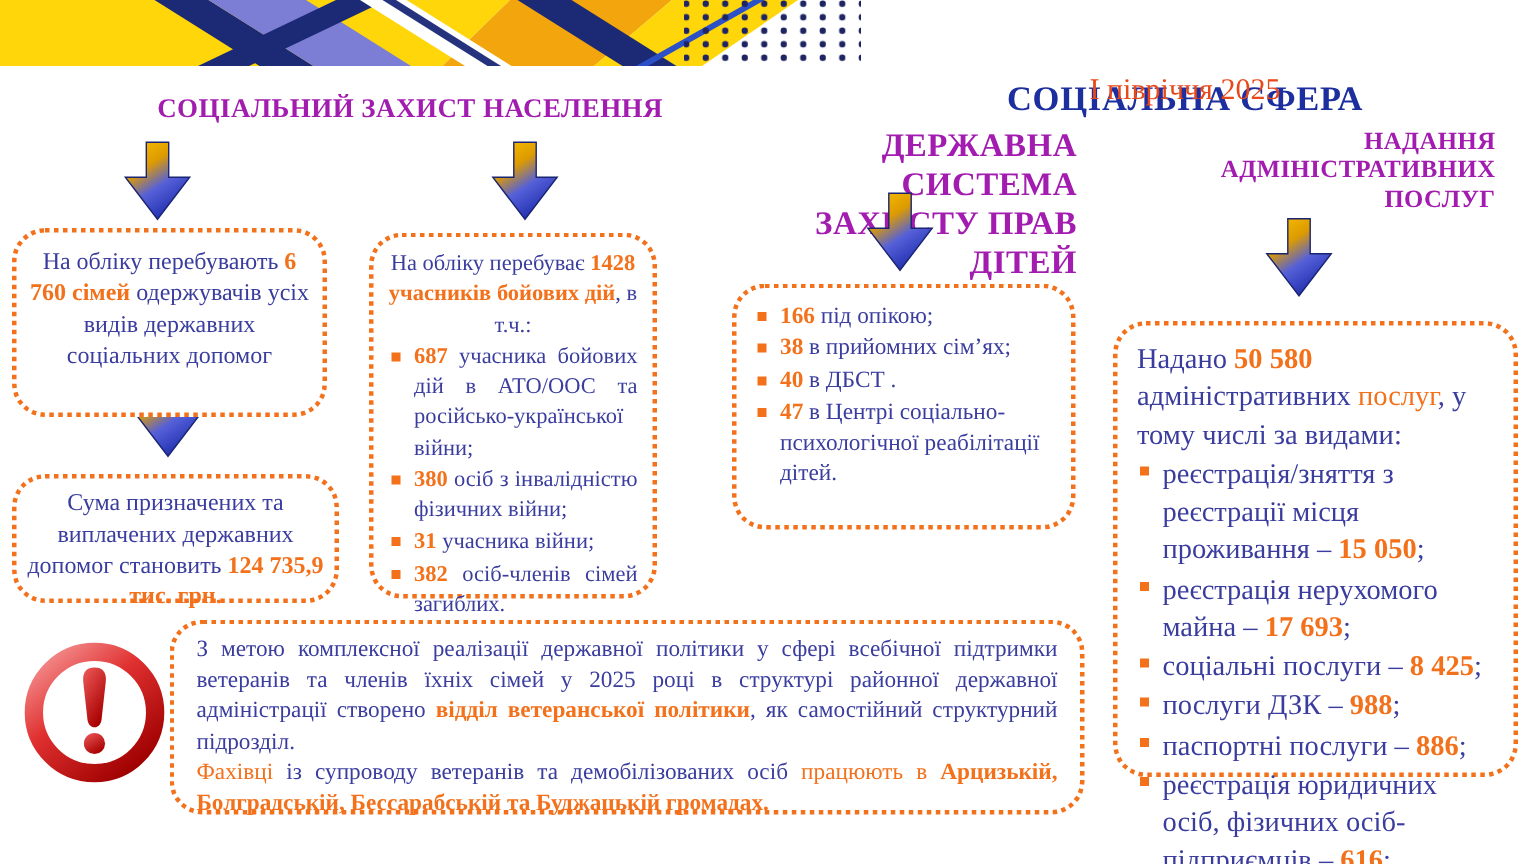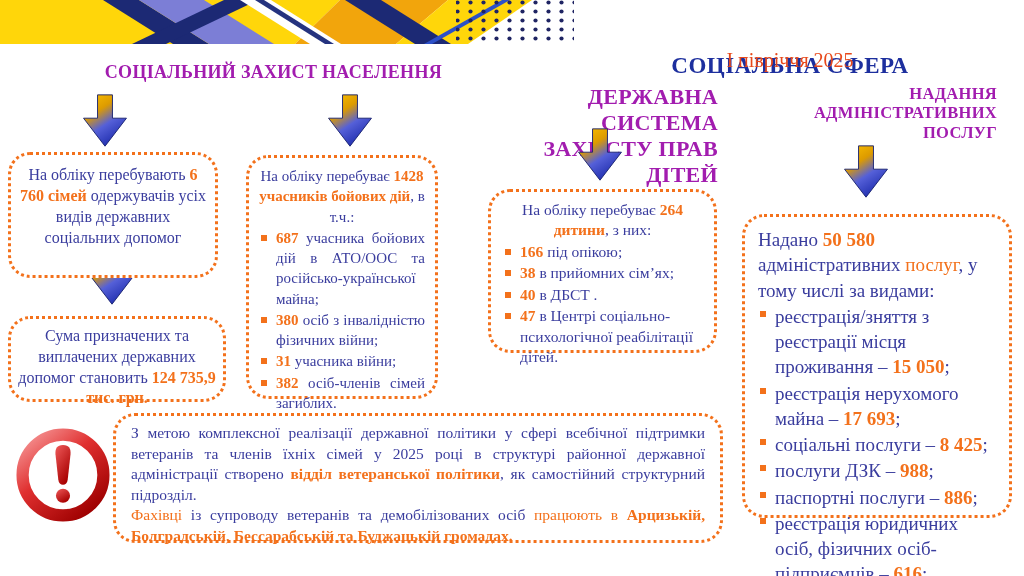--- a/index.html
+++ b/index.html
@@ -107,29 +107,28 @@
     <span><span>На обліку перебувають </span><span class="seg-ob">6 760 сімей</span><span> одержувачів усіх видів державних соціальних допомог</span></span>
   </div>
 
   <div class="box b2">
     <span><span>Сума призначених та виплачених державних допомог становить </span><span class="seg-ob">124 735,9 тис. грн.</span></span>
   </div>
 
   <div class="box b3">
     <p class="intro"><span>На обліку перебуває </span><span class="seg-ob">1428 учасників бойових дій</span><span>, в т.ч.:</span></p>
     <ul class="blist just">
-      <li><span class="seg-ob">687</span><span> учасника бойових дій в АТО/ООС та російсько-української майна;</span></li>
+      <li><span class="seg-ob">687</span><span> учасника бойових дій в АТО/ООС та російсько-української війни;</span></li>
       <li><span class="seg-ob">380</span><span> осіб з інвалідністю фізичних війни;</span></li>
       <li><span class="seg-ob">31</span><span> учасника війни;</span></li>
       <li><span class="seg-ob">382</span><span> осіб-членів сімей загиблих.</span></li>
     </ul>
   </div>
 
   <div class="box b4">
-    <p class="intro"><span>На обліку перебуває </span><span class="seg-ob">264 дитини</span><span>, з них:</span></p>
     <ul class="blist">
       <li><span class="seg-ob">166</span><span>  під опікою;</span></li>
       <li><span class="seg-ob">38</span><span> в прийомних сім’ях;</span></li>
       <li><span class="seg-ob">40</span><span> в ДБСТ .</span></li>
       <li><span class="seg-ob">47</span><span> в Центрі соціально-психологічної реабілітації дітей.</span></li>
     </ul>
   </div>
 
   <div class="box b5">
     <p class="intro" style="text-align:left"><span>Надано </span><span class="seg-ob">50 580</span><span> адміністративних </span><span class="seg-o">послуг</span><span>, у тому числі за видами:</span></p>

